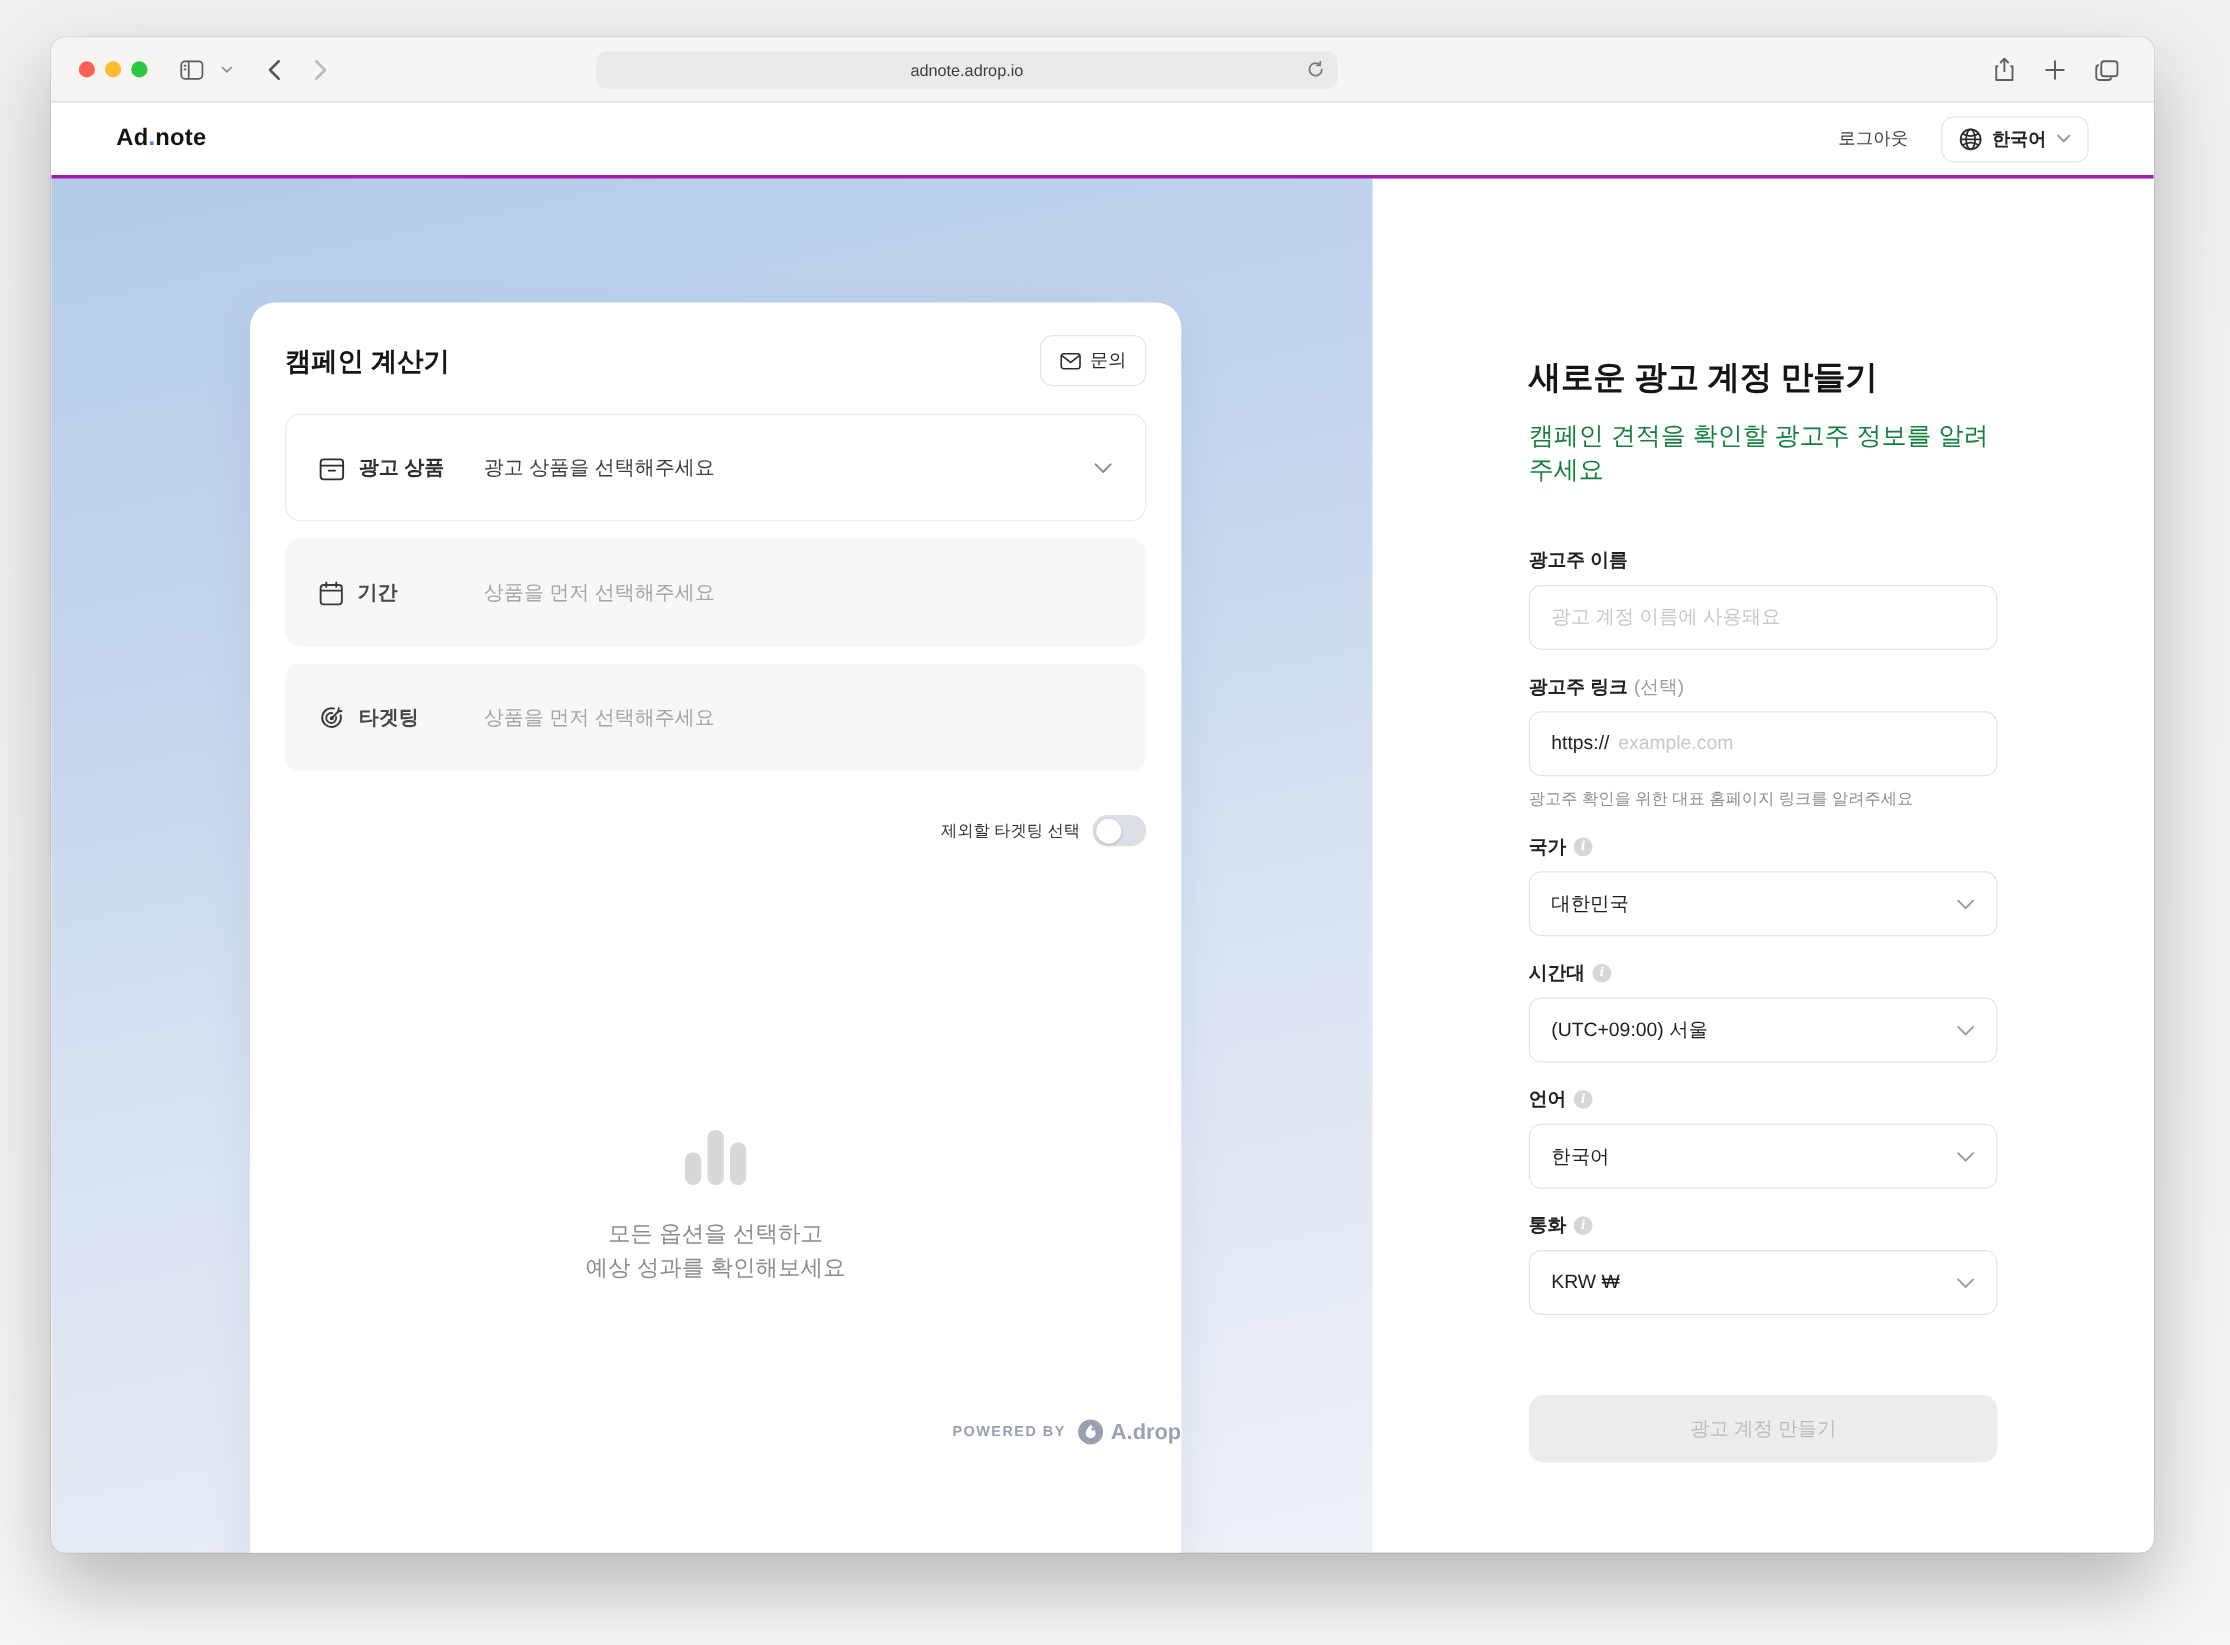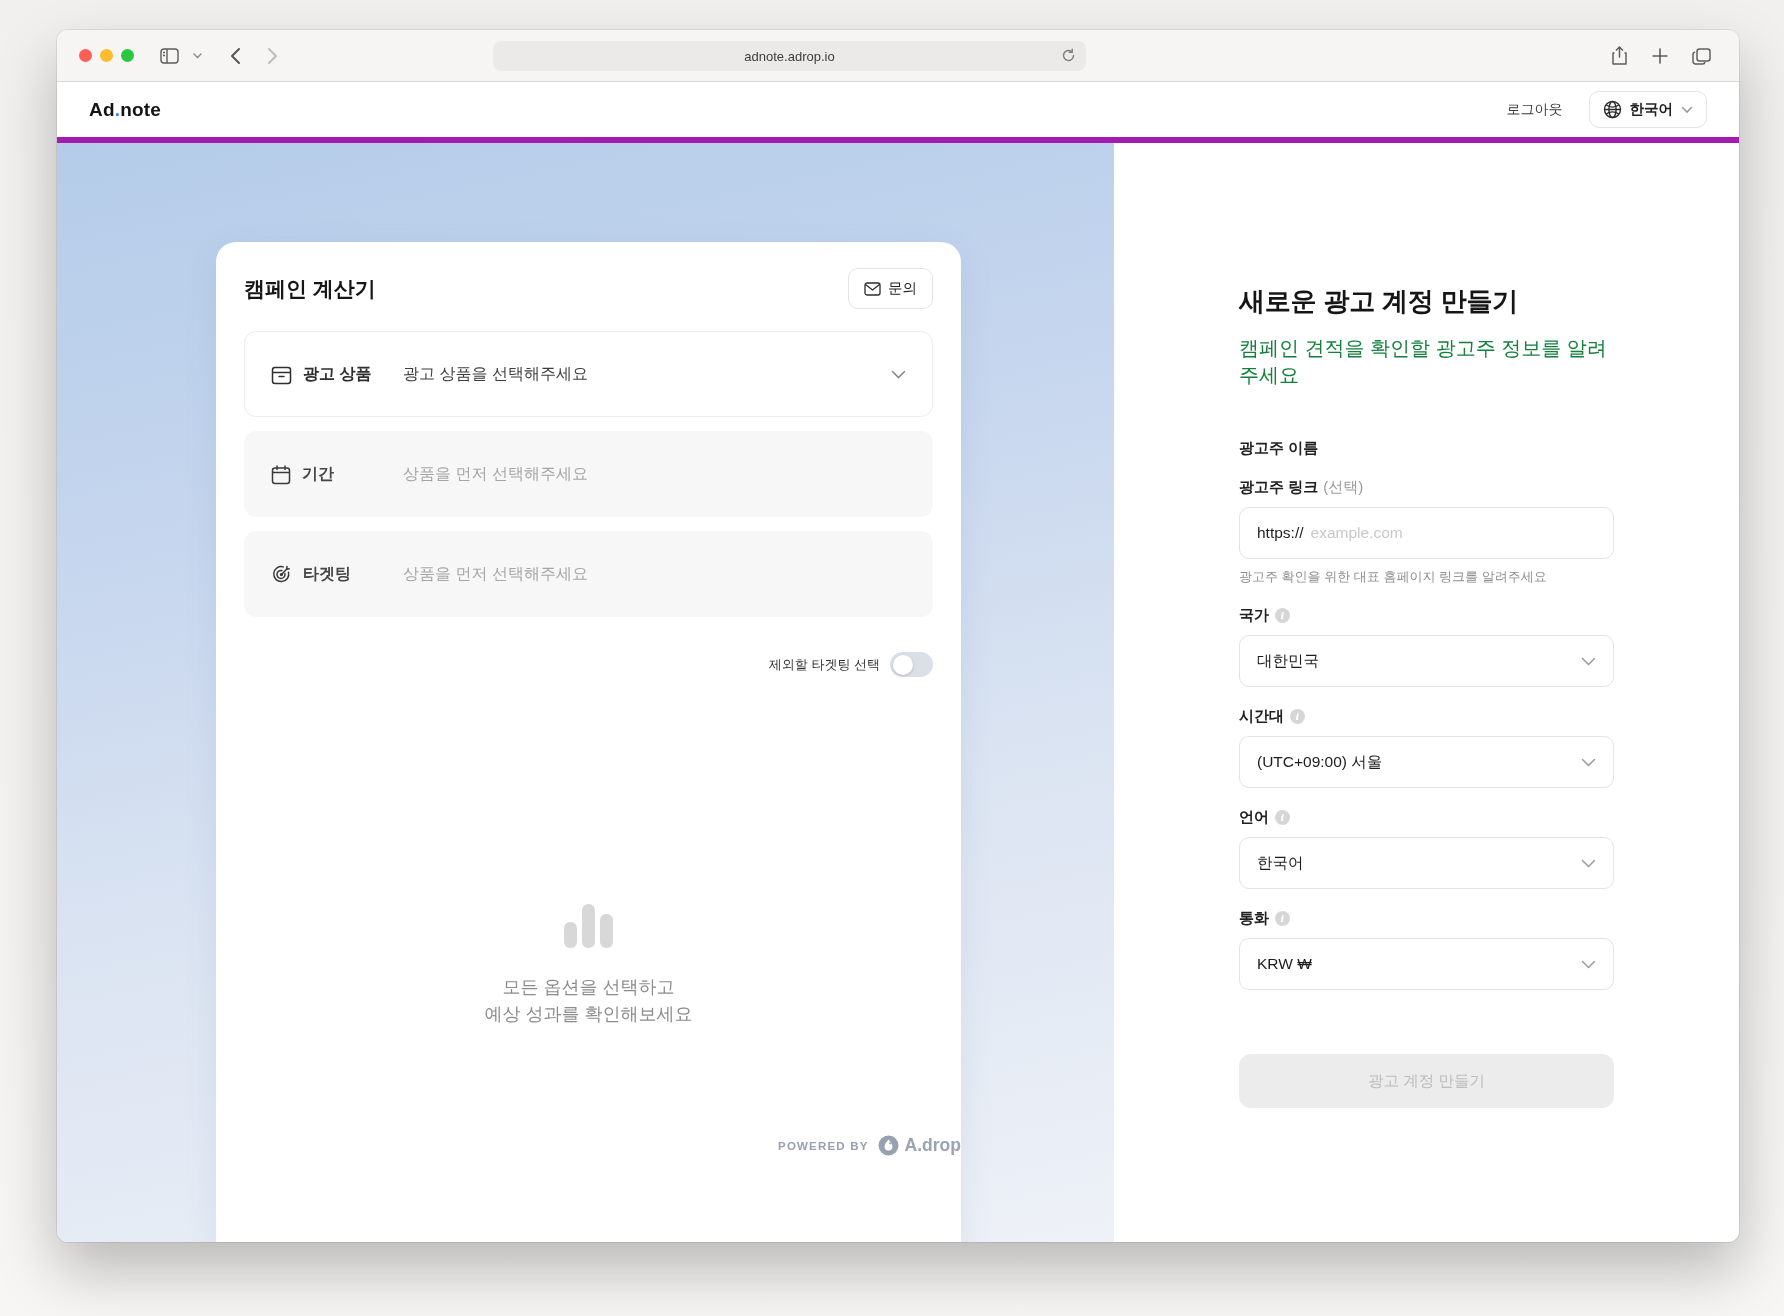--- a/index.html
+++ b/index.html
@@ -4,21 +4,21 @@
 <style>
   * { margin:0; padding:0; box-sizing:border-box; }
   html,body { width:1784px; height:1316px; overflow:hidden; }
   body {
     font-family:"Liberation Sans","DejaVu Sans",sans-serif;
     background:linear-gradient(180deg,#f1f0ee 0%,#f3f2f1 70%,#f7f6f5 100%);
     position:relative; color:#1c1c1c;
   }
   
   .mac-window{
-    position:absolute; left:57px; top:30px; width:1682px; height:1212px;
+    position:absolute; left:41px; top:30px; width:1682px; height:1212px;
     border-radius:11px; overflow:hidden; background:#fff;
     box-shadow:0 0 0 1px rgba(0,0,0,.07), 0 28px 60px rgba(0,0,0,.25);
     display:flex; flex-direction:column;
   }
   
   .chrome{
     height:52px; flex:0 0 52px; background:#f6f5f4; border-bottom:1px solid #d9d8d6;
     position:relative; display:flex; align-items:center; padding:0 22px;
   }
   .traffic{ display:flex; gap:8px; }
@@ -29,22 +29,22 @@
   .cicon svg{ display:block; }
   .urlbar{
     position:absolute; left:436px; top:11px; width:593px; height:30px;
     background:#eceae9; border-radius:8px; display:flex; align-items:center; justify-content:center;
     font-size:13px; color:#3e3e3e;
   }
   .urlbar .reload{ position:absolute; right:10px; top:7px; }
   .chrome-right-icons{ position:absolute; right:28px; top:0; height:52px; display:flex; align-items:center; gap:24px; }
   
   .app-header{
-    height:61px; flex:0 0 61px; background:#fff; border-bottom:6px solid #a21caf;
-    display:flex; align-items:center; padding:0 32px;justify-content:space-between;
+    height:61px; flex:0 0 61px; background:#fff; border-bottom:3px solid #a21caf;
+    display:flex; align-items:center; padding:0 52px;justify-content:space-between;
   }
   .logo{ font-size:19px; font-weight:700; letter-spacing:.2px; color:#141414; }
   .logo .dot-accent{ color:#3b82f6; }
   .header-right{ margin-left:auto; display:flex; align-items:center; gap:26px; }
   .logout{ font-size:14px; color:#3a3a3a; cursor:pointer; }
   .lang-pill{
     display:flex; align-items:center; gap:8px; height:37px; padding:0 13px;
     border:1px solid #e4e4e4; border-radius:10px; background:#fff; cursor:pointer;
     font-size:14.5px; font-weight:600; color:#1e1e1e;
   }
@@ -329,20 +329,21 @@
     <div class="form-panel">
       <div class="form-inner">
         <div class="form-title">새로운 광고 계정 만들기</div>
         <div class="form-sub">캠페인 견적을 확인할 광고주 정보를 알려주세요</div>
 
         
         <div class="fgroup">
           <div class="flabel">
               <span>광고주 이름</span>
             </div>
+          <input class="tinput" type="text" placeholder="광고 계정 이름에 사용돼요" style="">
         </div>
 
         
         <div class="fgroup">
           <div class="flabel">
             <span>광고주 링크</span>
             <span class="opt">(선택)</span>
           </div>
           <div class="link-wrap">
             <span class="link-prefix">https://</span>

